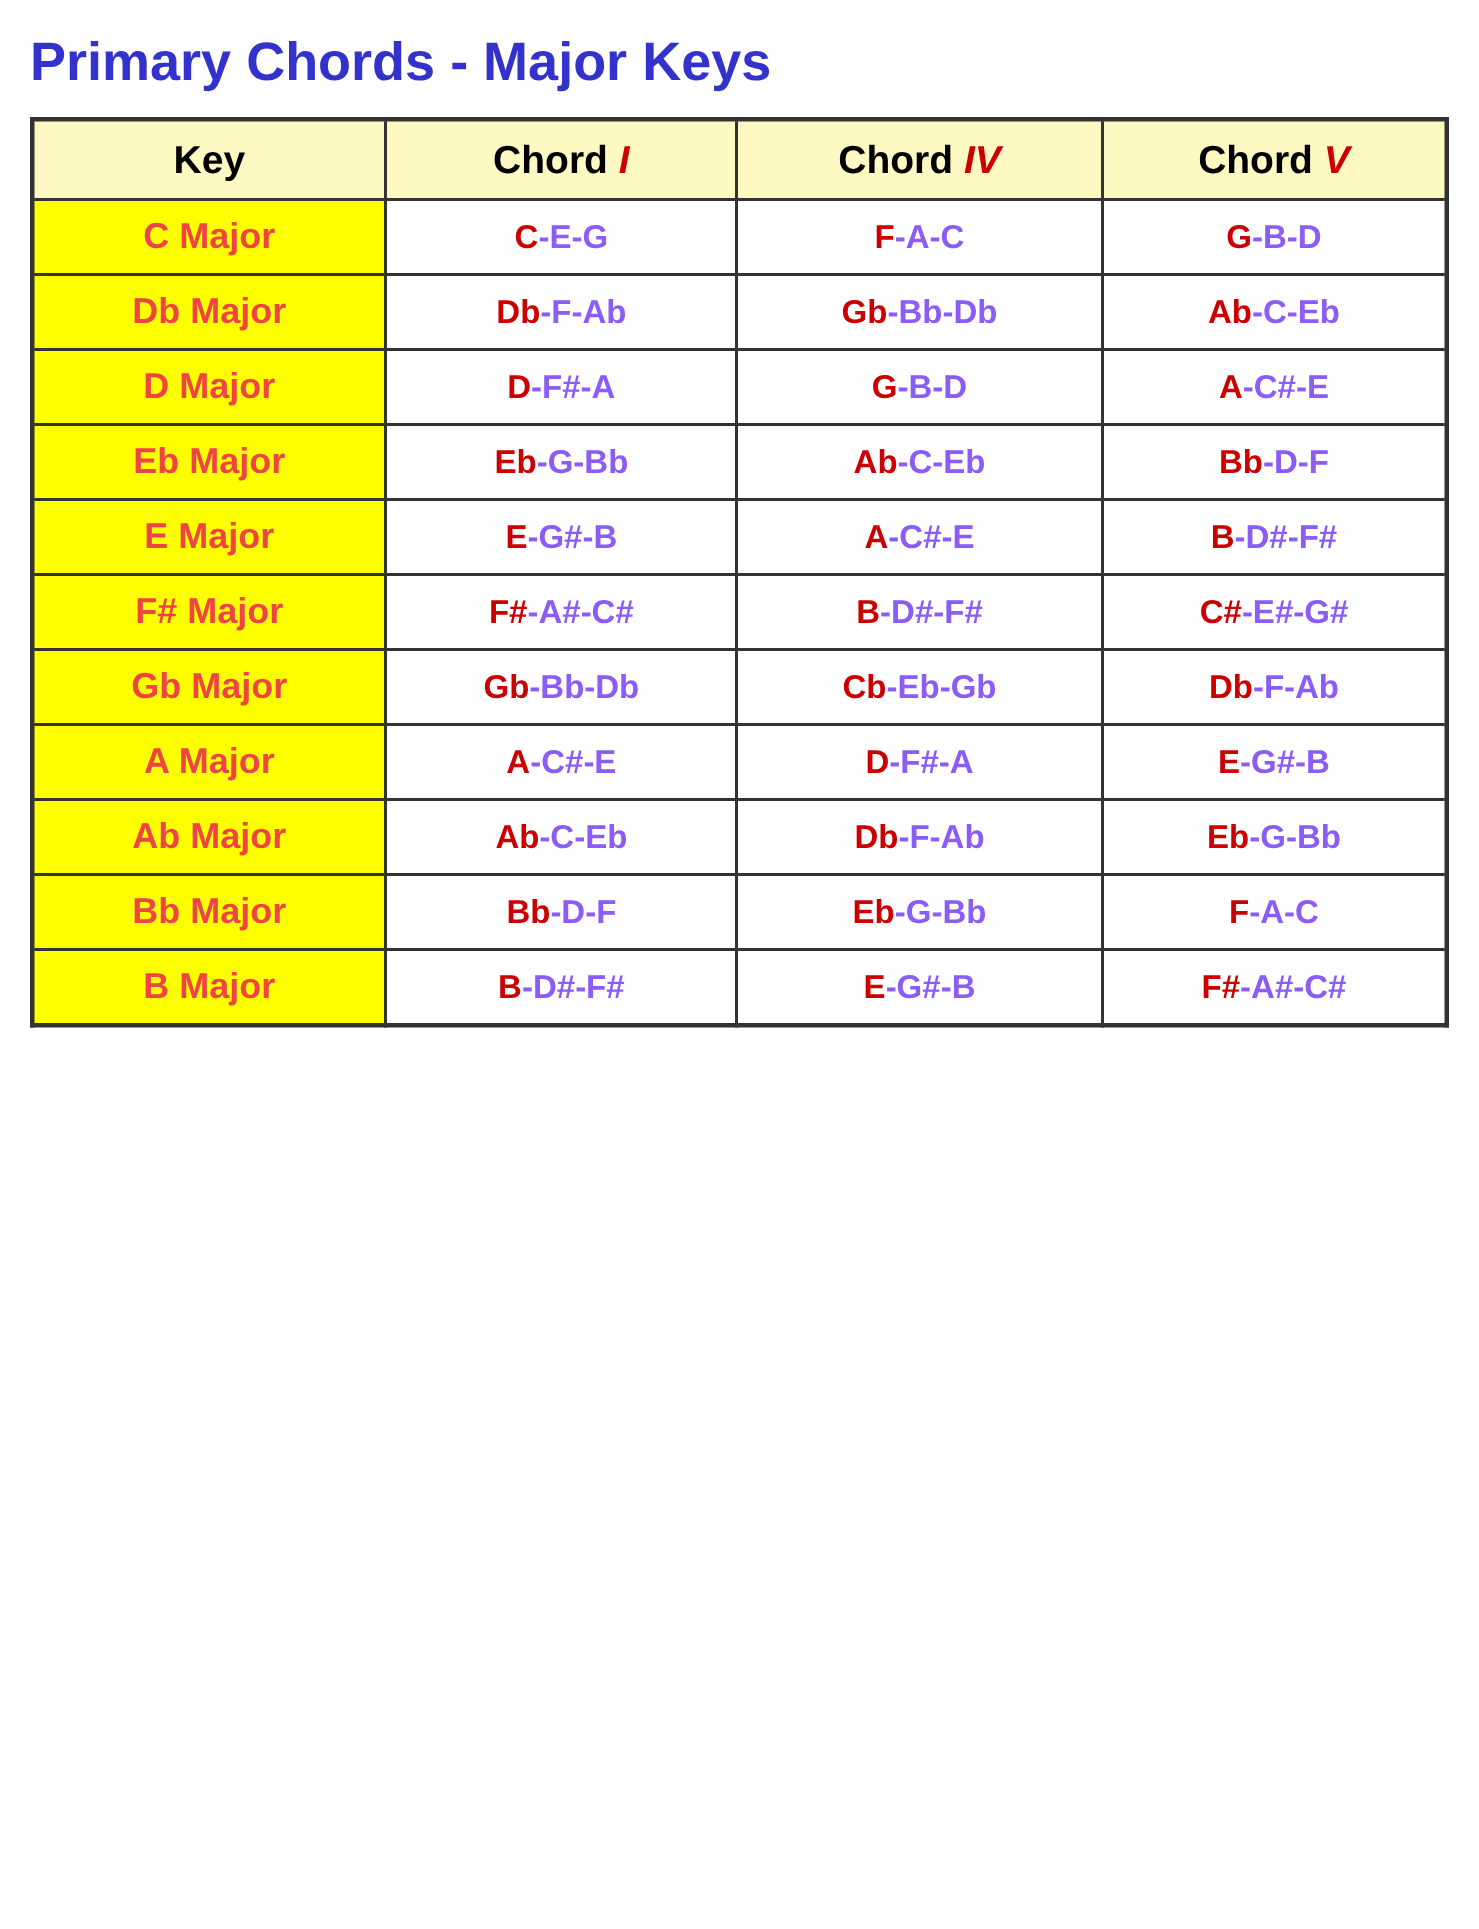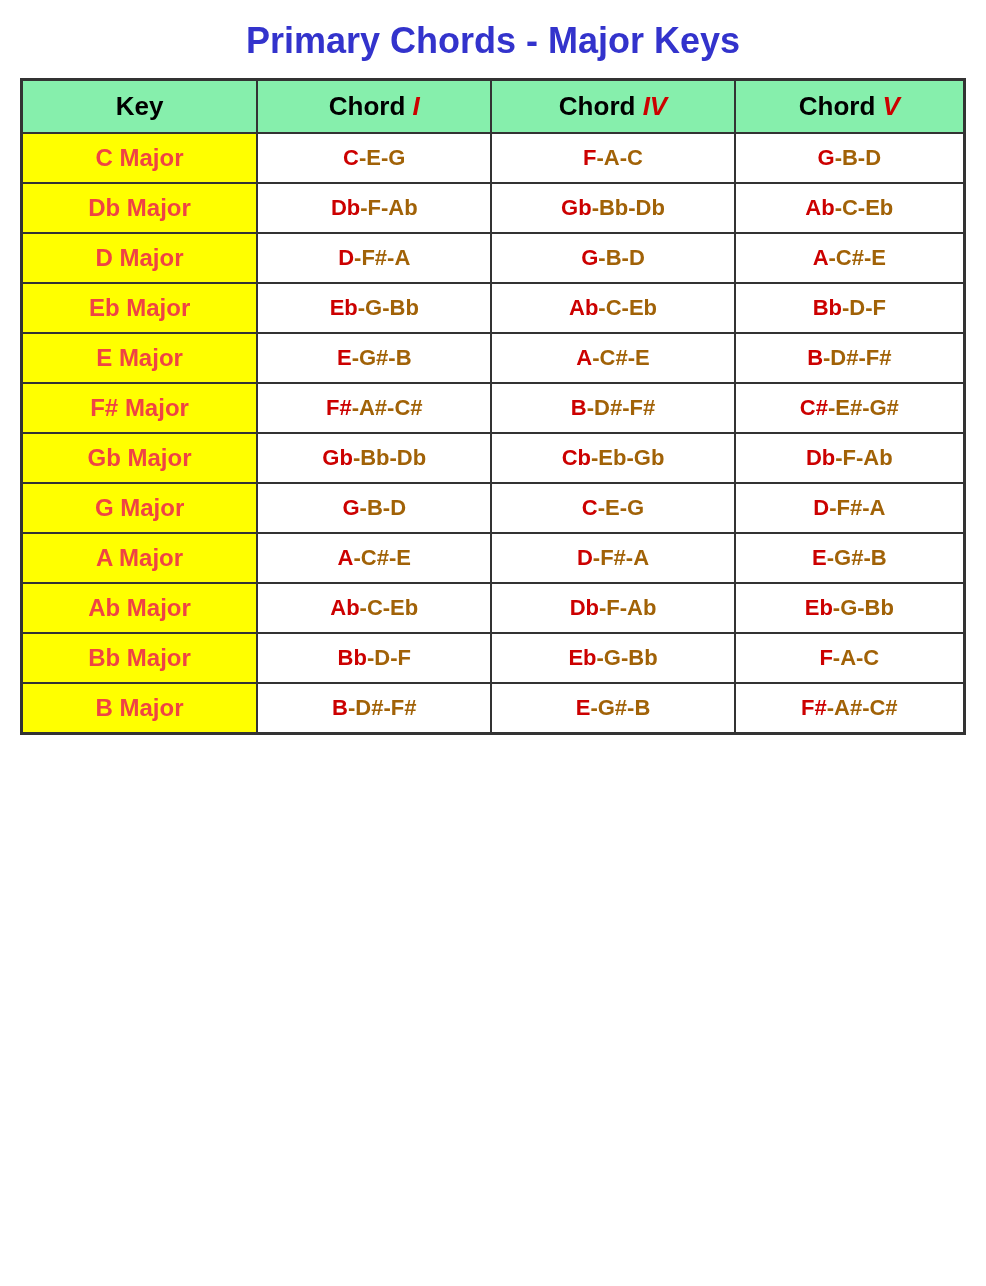--- a/index.html
+++ b/index.html
@@ -9,39 +9,39 @@
       display: flex;
       justify-content: center;
       align-items: flex-start;
       padding: 20px;
       width: 986px;
     }
     .page-container {
       width: 960px;
     }
     .page-title {
-      text-align: center;
+      text-align: left;
       color: #3333cc;
       font-size: 36px;
       font-weight: bold;
       margin-bottom: 16px;
       font-family: Arial, sans-serif;
     }
     table {
       width: 100%;
       border-collapse: collapse;
       border: 3px solid #333;
     }
     th, td {
       border: 2px solid #333;
       text-align: center;
       padding: 10px 6px;
     }
     thead th {
-      background-color: #86efac;
+      background-color: #fef9c3;
       font-size: 26px;
       font-weight: bold;
       color: #000;
     }
     thead th .roman {
       color: #cc0000;
       font-style: italic;
     }
     tbody tr td:first-child {
       background-color: #ffff00;
@@ -54,21 +54,21 @@
       background-color: #ffffff;
       font-size: 22px;
       font-weight: bold;
       color: #000;
     }
     .chord-root {
       color: #cc0000;
       font-weight: bold;
     }
     .chord-rest {
-      color: #a16207;
+      color: #8b5cf6;
       font-weight: bold;
     }
   </style>
 </head>
 <body>
 
 <div class="page-container">
   <h1 class="page-title">Primary Chords - Major Keys</h1>
   <table>
     <thead>
@@ -124,26 +124,20 @@
           <td><span class="chord-root">B</span><span class="chord-rest">-D#-F#</span></td>
           <td><span class="chord-root">C#</span><span class="chord-rest">-E#-G#</span></td>
         </tr>
         <tr>
           <td>Gb Major</td>
           <td><span class="chord-root">Gb</span><span class="chord-rest">-Bb-Db</span></td>
           <td><span class="chord-root">Cb</span><span class="chord-rest">-Eb-Gb</span></td>
           <td><span class="chord-root">Db</span><span class="chord-rest">-F-Ab</span></td>
         </tr>
         <tr>
-          <td>G Major</td>
-          <td><span class="chord-root">G</span><span class="chord-rest">-B-D</span></td>
-          <td><span class="chord-root">C</span><span class="chord-rest">-E-G</span></td>
-          <td><span class="chord-root">D</span><span class="chord-rest">-F#-A</span></td>
-        </tr>
-        <tr>
           <td>A Major</td>
           <td><span class="chord-root">A</span><span class="chord-rest">-C#-E</span></td>
           <td><span class="chord-root">D</span><span class="chord-rest">-F#-A</span></td>
           <td><span class="chord-root">E</span><span class="chord-rest">-G#-B</span></td>
         </tr>
         <tr>
           <td>Ab Major</td>
           <td><span class="chord-root">Ab</span><span class="chord-rest">-C-Eb</span></td>
           <td><span class="chord-root">Db</span><span class="chord-rest">-F-Ab</span></td>
           <td><span class="chord-root">Eb</span><span class="chord-rest">-G-Bb</span></td>

